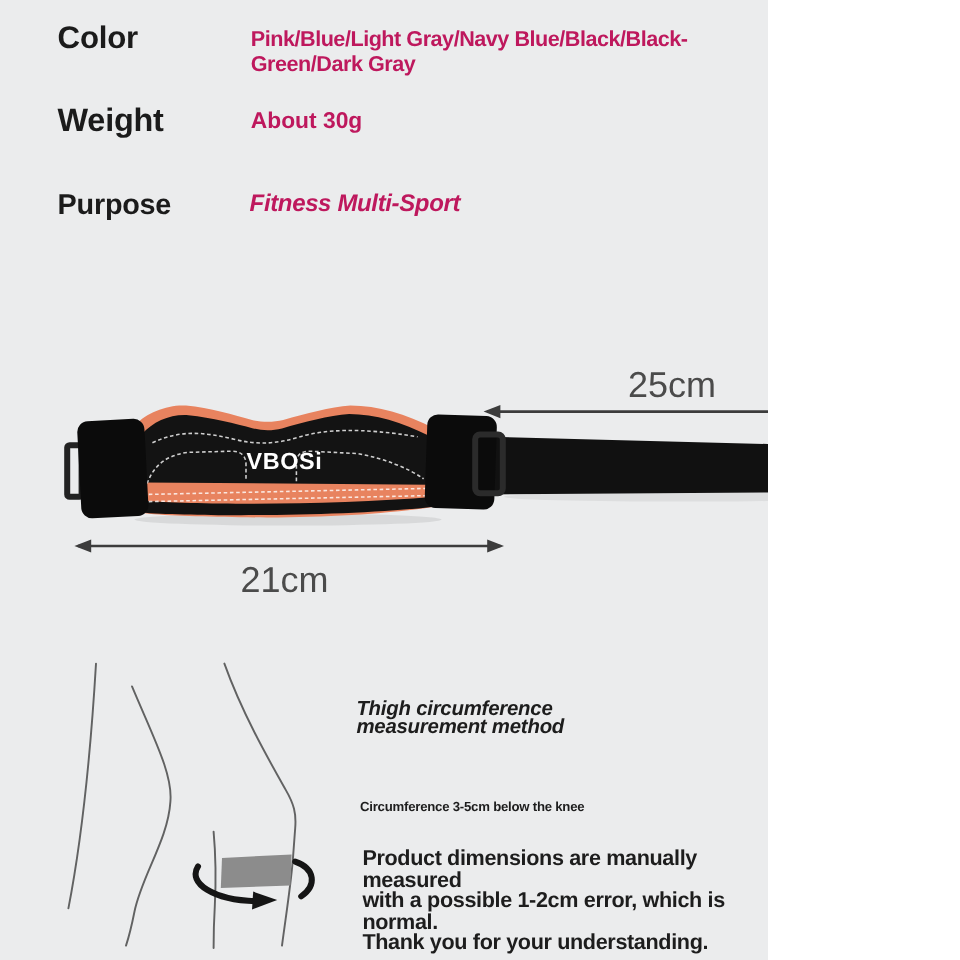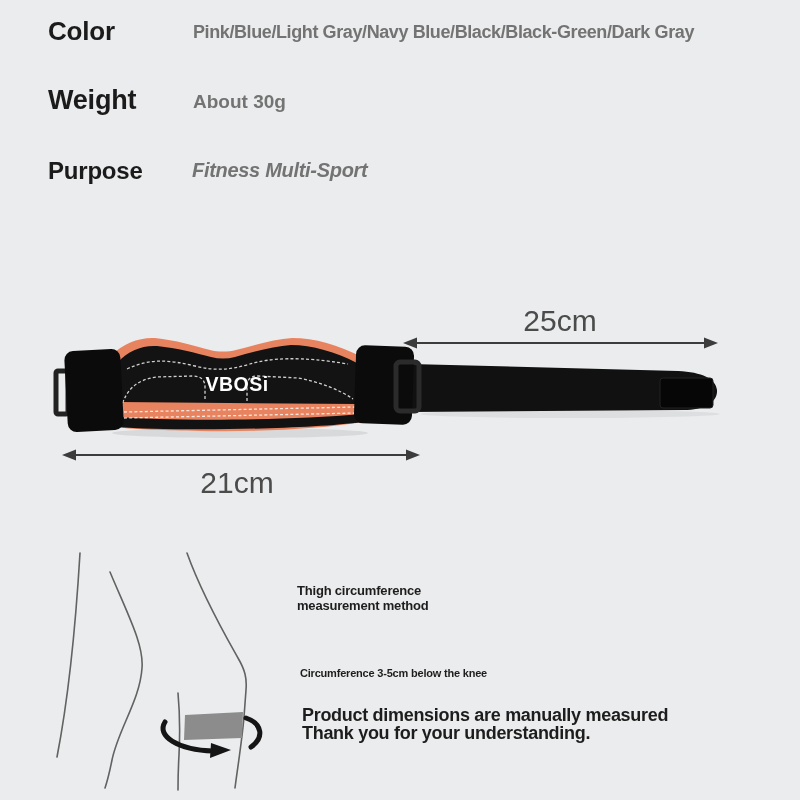--- a/index.html
+++ b/index.html
@@ -1,20 +1,20 @@
 <!DOCTYPE html>
 <html><head>
 <meta charset="utf-8">
 <style>
   html,body{margin:0;padding:0;}
   body{font-family:"Liberation Sans", sans-serif;}
-  #canvas{position:relative;width:800px;height:800px;background:#ebeced;overflow:hidden;}
+  #canvas{position:relative;width:640px;height:800px;background:#ebeced;overflow:hidden;}
   .abs{position:absolute;}
   .spec-label{font-weight:bold;color:#1b1b1b;letter-spacing:-0.2px;}
-  .spec-value{font-weight:bold;color:#737373;}
+  .spec-value{font-weight:bold;color:#be185d;margin-left:16px;}
   .guide{font-weight:bold;color:#1d1d1d;letter-spacing:-0.2px;}
   svg text{font-family:"Liberation Sans", sans-serif;}
 </style>
 </head>
 <body>
 
 <div id="canvas">
 
   <div class="abs spec-label" style="left:48px;top:16px;font-size:26px;">Color</div>
   <div class="abs spec-value" style="left:193px;top:22px;font-size:18px;letter-spacing:-0.4px;">Pink/Blue/Light Gray/Navy Blue/Black/Black-Green/Dark Gray</div>
@@ -87,26 +87,27 @@
       <path d="M148,153 C150,175 150,195 149,215 C148,232 148,242 148,250"></path>
     </g>
     <polygon points="155,175 213,172 212,198 154,200" fill="#8c8c8c"></polygon>
     <g>
       <path d="M135,182 C126,196 148,210 183,211" stroke="#151515" stroke-width="5" fill="none" stroke-linecap="round"></path>
       <polygon points="181,203 201,210 180,218" fill="#151515"></polygon>
       <path d="M216,178 C233,184 234,198 221,207" stroke="#151515" stroke-width="5" fill="none" stroke-linecap="round"></path>
     </g>
   </svg>
 
-  <div class="abs guide" style="left:297px;top:583px;font-size:13px;line-height:15px;">
+  <div class="abs guide" style="left:297px;top:583px;font-size:17px;line-height:15px;font-style:italic;">
     <div>Thigh circumference</div>
     <div>measurement method</div>
   </div>
 
 
   <div class="abs guide" style="left:300px;top:667px;font-size:11px;">Circumference 3-5cm below the knee</div>
 
   <div class="abs guide" style="left:302px;top:707px;font-size:18px;line-height:17.5px;letter-spacing:-0.3px;">
     <div>Product dimensions are manually measured</div>
+    <div>with a possible 1-2cm error, which is normal.</div>
     <div>Thank you for your understanding.</div>
   </div>
 
 </div>
 
 </body></html>

